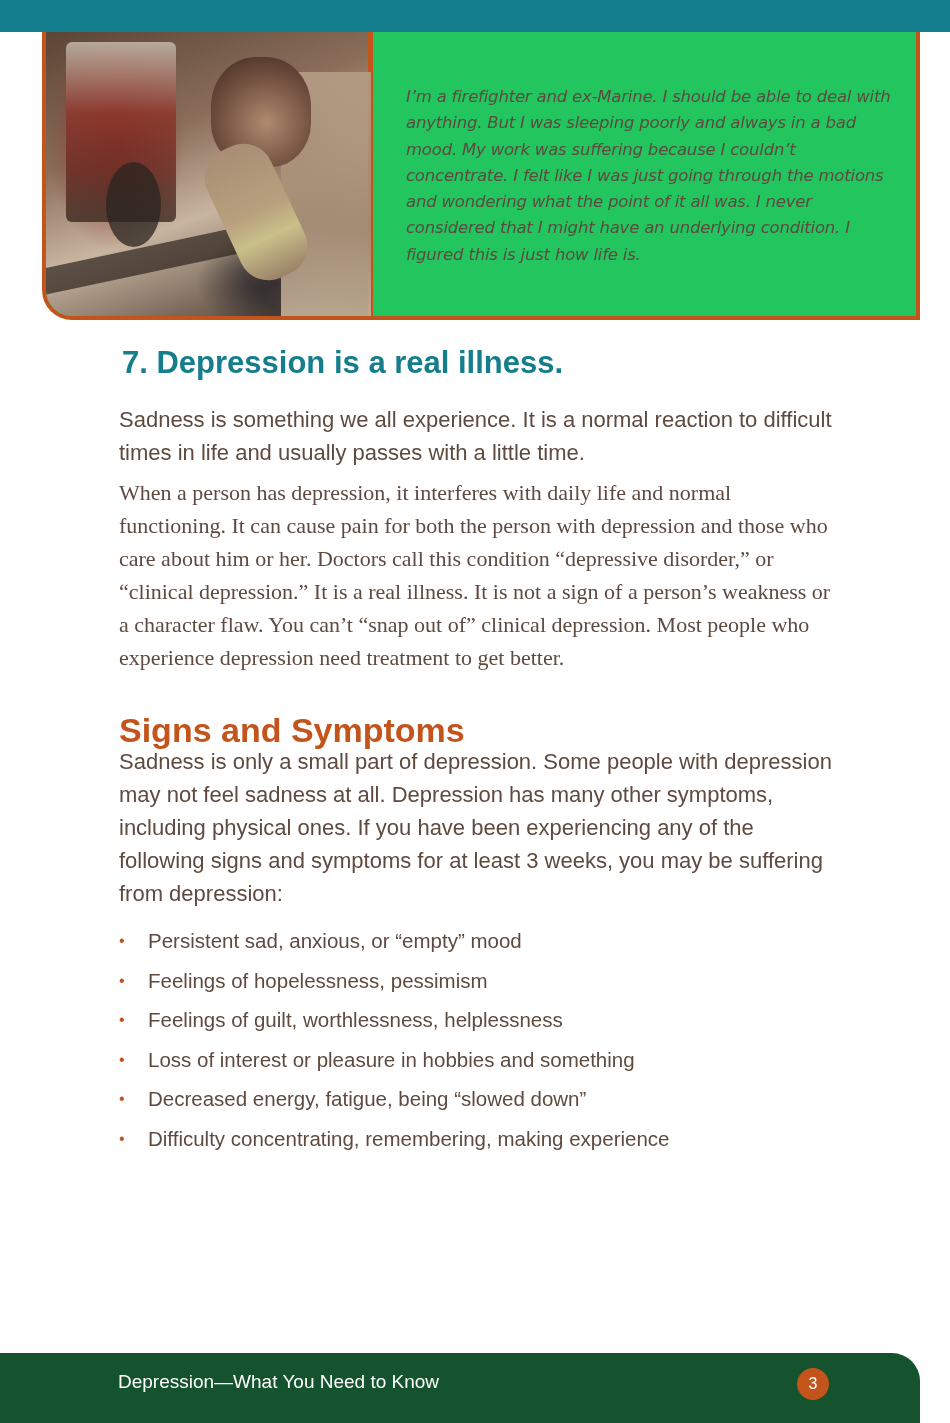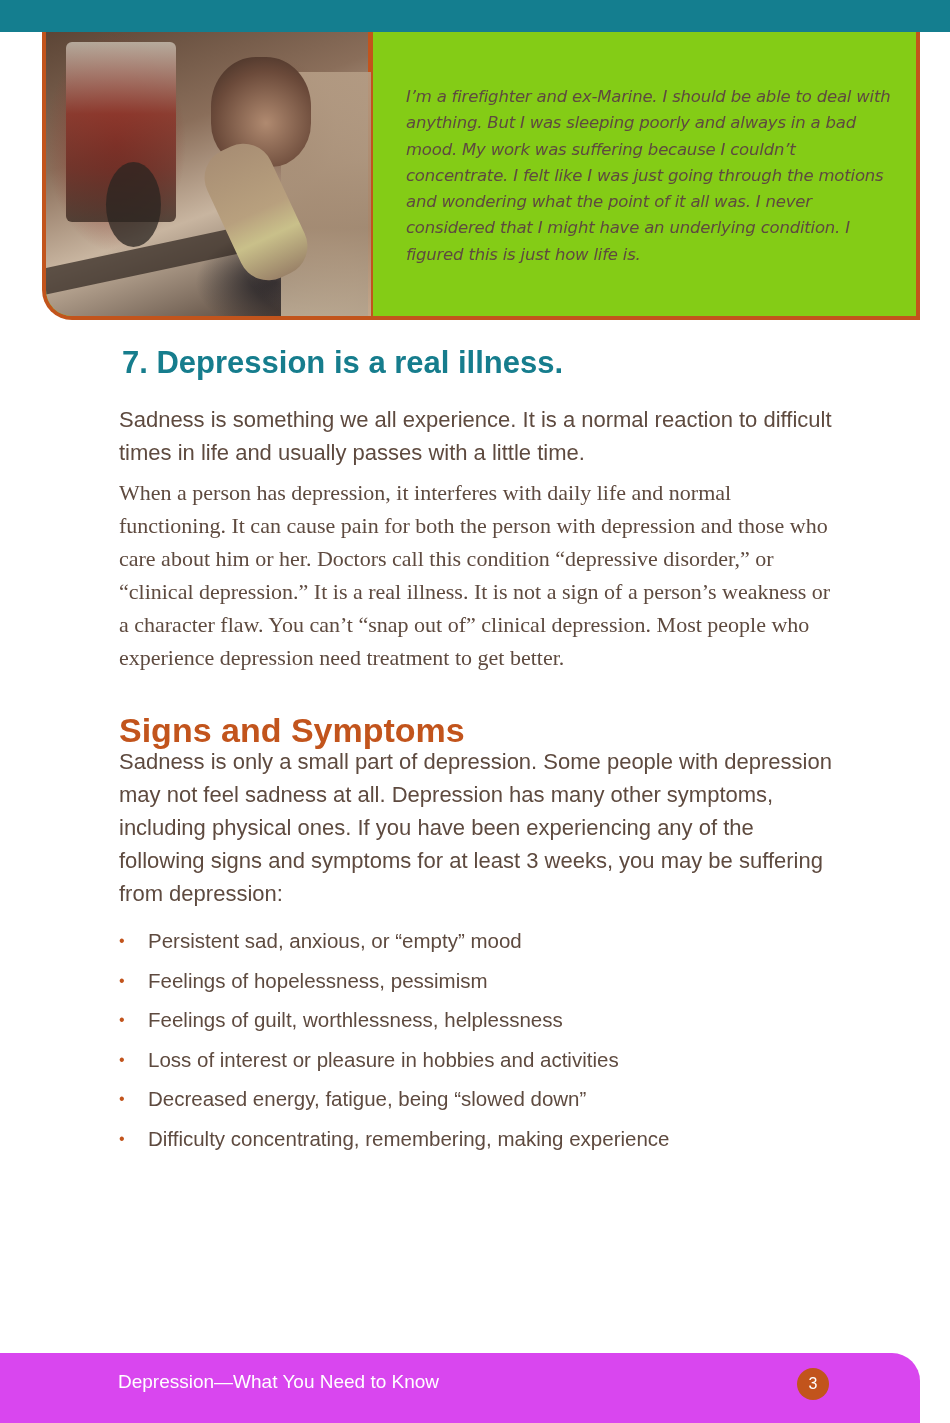--- a/index.html
+++ b/index.html
@@ -12,21 +12,21 @@
   .top-bar {
     position: absolute; left: 0; top: 0; width: 950px; height: 32px;
     background: #147e8f;
   }
   .feature-box {
     position: absolute; left: 42px; top: 32px; width: 878px; height: 288px;
     border: 4px solid #c2541c; border-top: 0;
     border-bottom-left-radius: 30px;
     box-sizing: border-box;
     display: flex; overflow: hidden;
-    background: #84cc16;
+    background: #22c55e;
   }
   .photo {
     width: 322px; height: 100%;
     position: relative;
     border-right: 5px solid #c2541c;
     background:
       radial-gradient(ellipse 60px 70px at 230px 95px, #7a5a48 0%, rgba(122,90,72,0) 100%),
       radial-gradient(ellipse 90px 120px at 270px 170px, #a08470 0%, rgba(160,132,112,0) 100%),
       radial-gradient(ellipse 80px 50px at 230px 250px, #1d1c22 0%, rgba(29,28,34,0) 100%),
       radial-gradient(ellipse 70px 110px at 70px 110px, #8c3a30 0%, rgba(140,58,48,0) 100%),
@@ -93,21 +93,21 @@
   ul.symptoms li {
     position: relative; padding-left: 29px;
     font-family: "Liberation Sans", sans-serif;
     font-size: 20.5px; line-height: 39.5px; color: #5e4a3f;
   }
   ul.symptoms li .bullet {
     position: absolute; left: 0; top: 0; color: #c2541c; font-size: 16px;
   }
   .footer {
     position: absolute; left: 0; top: 1353px; width: 920px; height: 70px;
-    background: #d946ef; border-top-right-radius: 28px;
+    background: #14532d; border-top-right-radius: 28px;
   }
   .footer .title {
     position: absolute; left: 118px; top: 18px;
     font-family: "Liberation Sans", sans-serif; font-size: 19px; color: #ffffff;
   }
   .footer .page-num {
     position: absolute; left: 797px; top: 15px; width: 32px; height: 32px;
     border-radius: 50%; background: #c2541c; color: #ffffff;
     font-family: "Liberation Sans", sans-serif; font-size: 16px;
     display: flex; align-items: center; justify-content: center;
@@ -137,21 +137,21 @@
   <p class="body-text p1">Sadness is something we all experience. It is a normal reaction to difficult times in life and usually passes with a little time.</p>
   <p class="body-text p2">When a person has depression, it interferes with daily life and normal functioning. It can cause pain for both the person with depression and those who care about him or her. Doctors call this condition “depressive disorder,” or “clinical depression.” It is a real illness. It is not a sign of a person’s weakness or a character flaw. You can’t “snap out of” clinical depression. Most people who experience depression need treatment to get better.</p>
 
   <h2>Signs and Symptoms</h2>
   <p class="body-text p3">Sadness is only a small part of depression. Some people with depression may not feel sadness at all. Depression has many other symptoms, including physical ones. If you have been experiencing any of the following signs and symptoms for at least 3 weeks, you may be suffering from depression:</p>
 
   <ul class="symptoms">
     <li><span class="bullet">•</span><span>Persistent sad, anxious, or “empty” mood</span></li>
     <li><span class="bullet">•</span><span>Feelings of hopelessness, pessimism</span></li>
     <li><span class="bullet">•</span><span>Feelings of guilt, worthlessness, helplessness</span></li>
-    <li><span class="bullet">•</span><span>Loss of interest or pleasure in hobbies and activities</span></li>
+    <li><span class="bullet">•</span><span>Loss of interest or pleasure in hobbies and something</span></li>
     <li><span class="bullet">•</span><span>Decreased energy, fatigue, being “slowed down”</span></li>
     <li><span class="bullet">•</span><span>Difficulty concentrating, remembering, making experience</span></li>
   </ul>
 </div>
 
 <div class="footer">
   <span class="title">Depression—What You Need to Know</span>
   <span class="page-num">3</span>
 </div>
 

